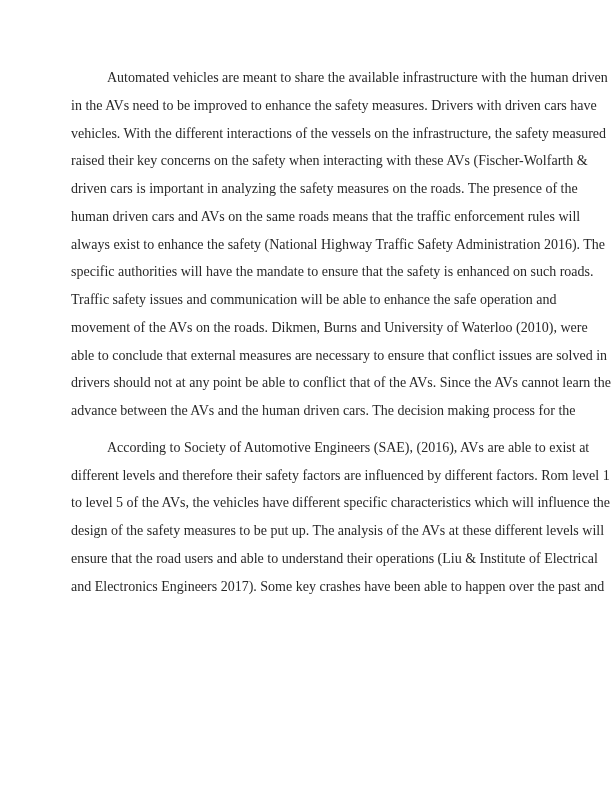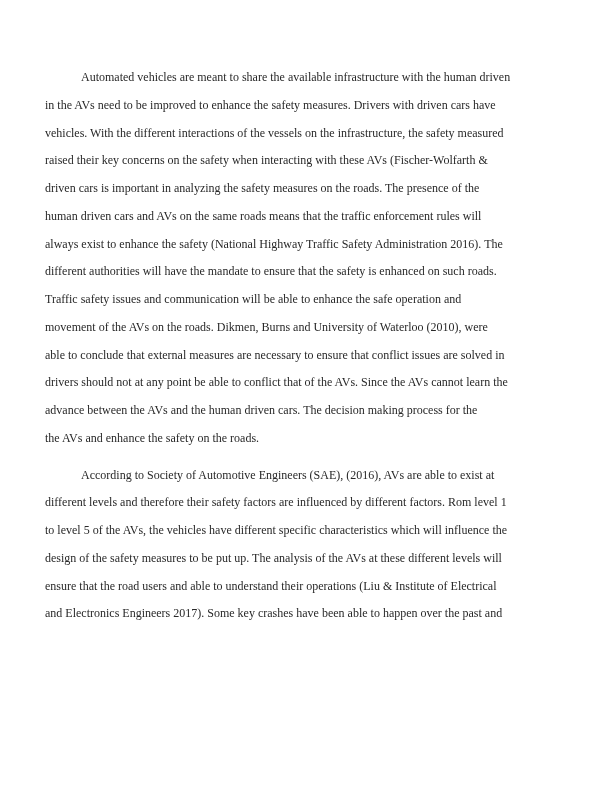--- a/index.html
+++ b/index.html
@@ -5,25 +5,25 @@
   html, body {
     margin: 0;
     padding: 0;
     background: #ffffff;
   }
   .page {
     position: relative;
     width: 612px;
     height: 792px;
     box-sizing: border-box;
-    padding: 64px 69px 0 45px;
+    padding: 64px 69px 0 71px;
     background: #ffffff;
     overflow: hidden;
     font-family: "Liberation Serif", "DejaVu Serif", serif;
-    font-size: 12px;
+    font-size: 14px;
     line-height: 27.75px;
     color: #282828;
   }
   .paragraph {
     margin: 0;
   }
   .paragraph + .paragraph {
     margin-top: 9px;
   }
   .line {
@@ -38,27 +38,26 @@
 
 <div class="page">
   <div class="paragraph">
       <div class="line">Automated vehicles are meant to share the available infrastructure with the human driven</div>
       <div class="line">in the AVs need to be improved to enhance the safety measures. Drivers with driven cars have</div>
       <div class="line">vehicles. With the different interactions of the vessels on the infrastructure, the safety measured</div>
       <div class="line">raised their key concerns on the safety when interacting with these AVs (Fischer-Wolfarth &amp;</div>
       <div class="line">driven cars is important in analyzing the safety measures on the roads. The presence of the</div>
       <div class="line">human driven cars and AVs on the same roads means that the traffic enforcement rules will</div>
       <div class="line">always exist to enhance the safety (National Highway Traffic Safety Administration 2016). The</div>
-      <div class="line">different authorities will have the mandate to ensure that the safety is enhanced on such roads.</div>
+      <div class="line">specific authorities will have the mandate to ensure that the safety is enhanced on such roads.</div>
       <div class="line">Traffic safety issues and communication will be able to enhance the safe operation and</div>
       <div class="line">movement of the AVs on the roads. Dikmen, Burns and University of Waterloo (2010), were</div>
       <div class="line">able to conclude that external measures are necessary to ensure that conflict issues are solved in</div>
       <div class="line">drivers should not at any point be able to conflict that of the AVs. Since the AVs cannot learn the</div>
       <div class="line">advance between the AVs and the human driven cars. The decision making process for the</div>
-      <div class="line">the AVs and enhance the safety on the roads.</div>
     </div>
   <div class="paragraph">
       <div class="line">According to Society of Automotive Engineers (SAE), (2016), AVs are able to exist at</div>
       <div class="line">different levels and therefore their safety factors are influenced by different factors. Rom level 1</div>
       <div class="line">to level 5 of the AVs, the vehicles have different specific characteristics which will influence the</div>
       <div class="line">design of the safety measures to be put up. The analysis of the AVs at these different levels will</div>
       <div class="line">ensure that the road users and able to understand their operations (Liu &amp; Institute of Electrical</div>
       <div class="line">and Electronics Engineers 2017). Some key crashes have been able to happen over the past and</div>
     </div>
 </div>

